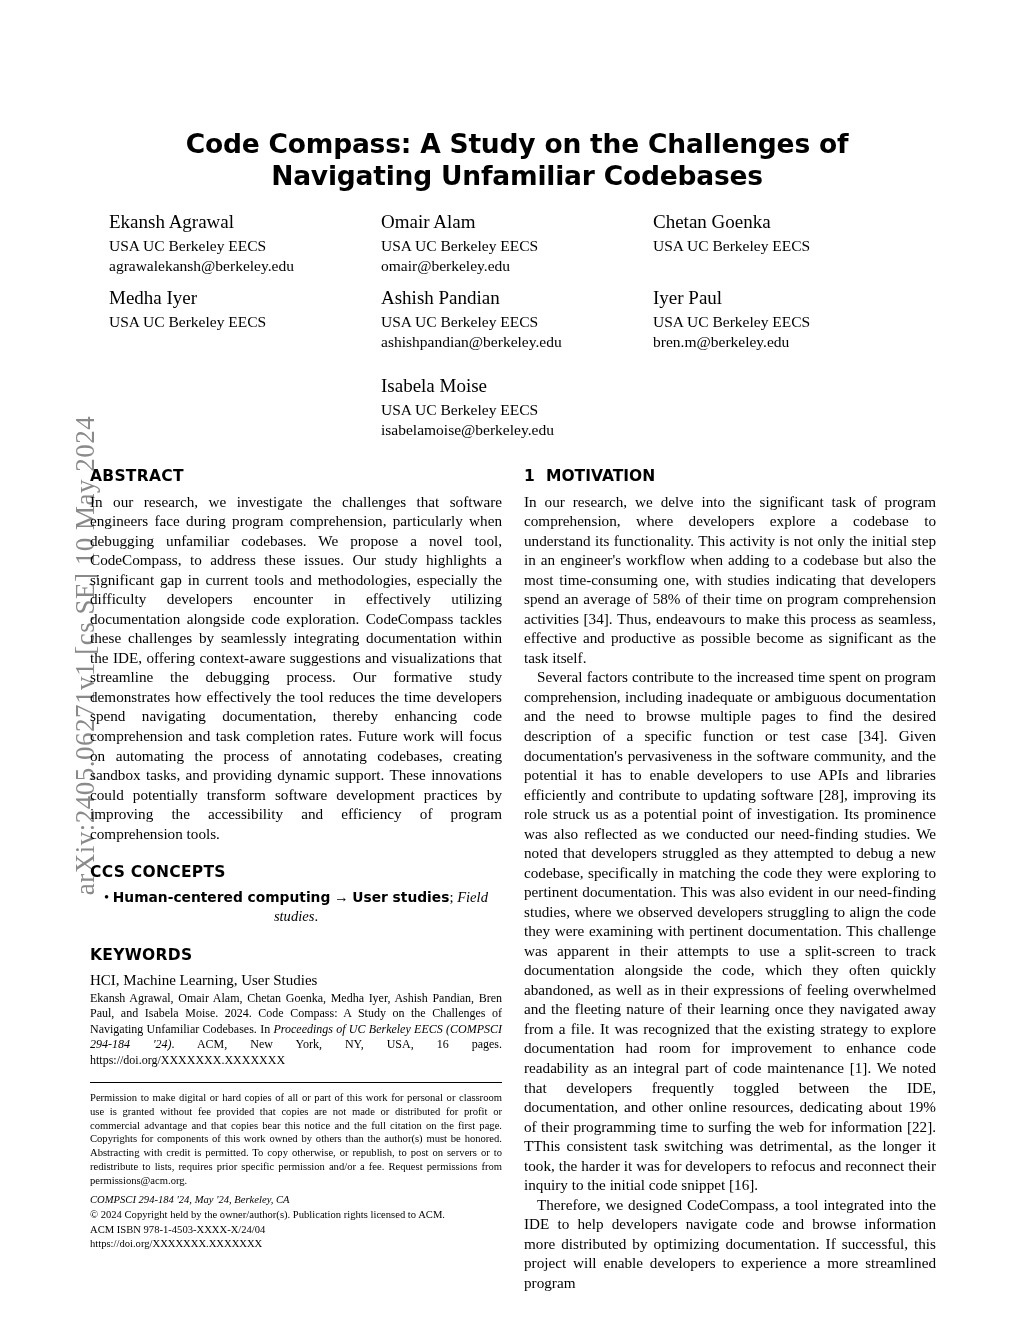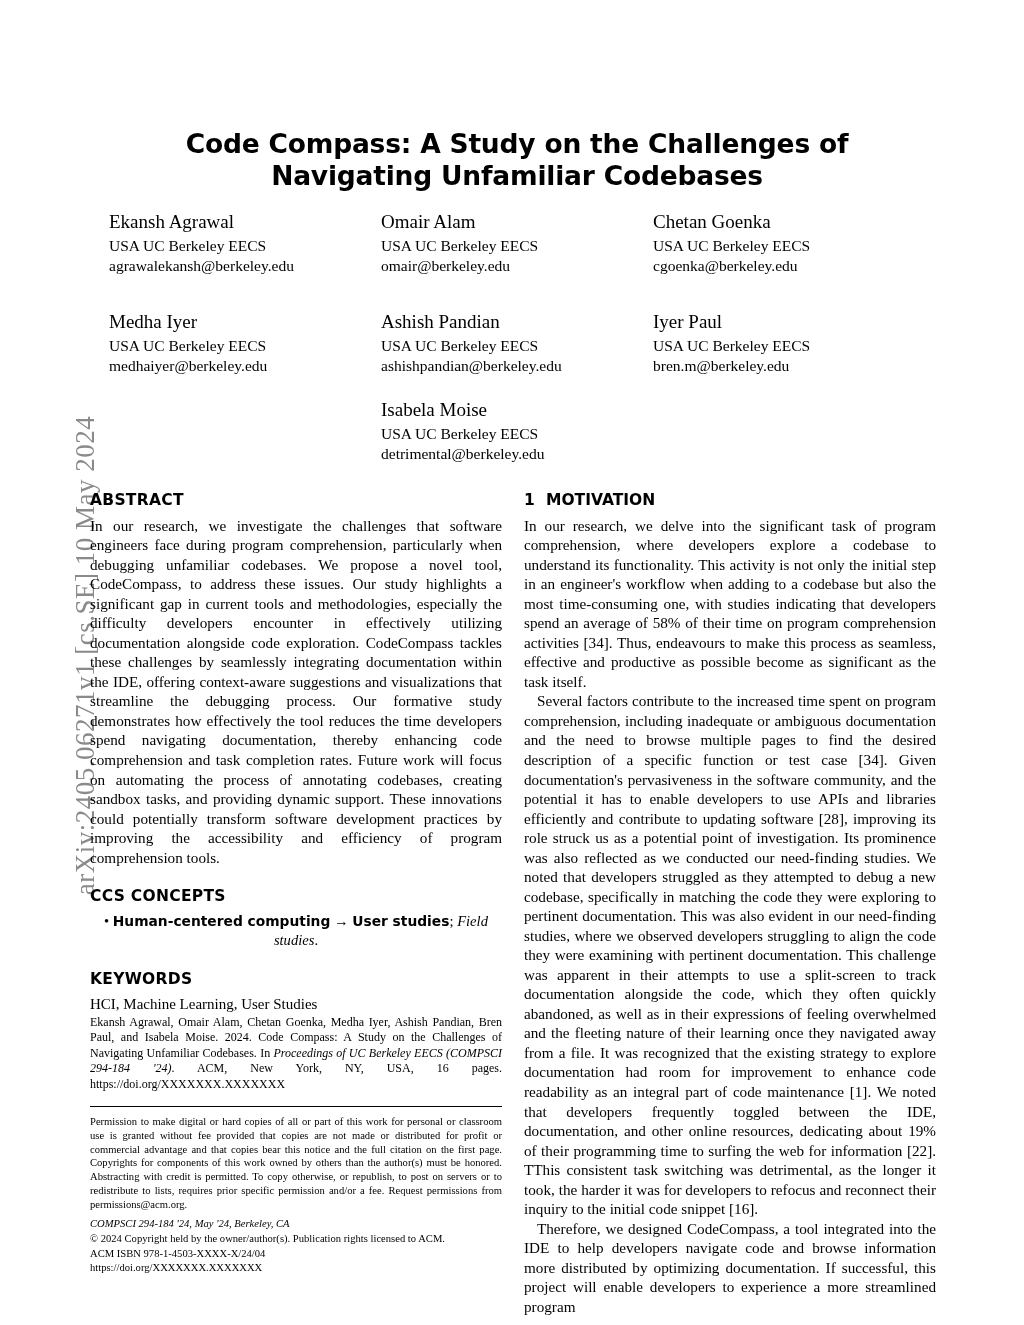--- a/index.html
+++ b/index.html
@@ -50,21 +50,21 @@
     letter-spacing: -0.2px;
     margin: 128px 28px 0 28px;
   }
 
   
   .author-row {
     display: flex;
     justify-content: center;
     margin-top: 16px;
   }
-  .author-row.row2 { margin-top: 32px; }
+  .author-row.row2 { margin-top: 8px; }
   .author-row.row3 { margin-top: 20px; }
   .author {
     width: 272px;
     text-align: left;
     line-height: 1.32;
   }
   .author .name {
     font-size: 19px;
     margin-bottom: 2px;
   }
@@ -176,47 +176,45 @@
       <div class="email">agrawalekansh@berkeley.edu</div>
     </div>
     <div class="author">
       <div class="name">Omair Alam</div>
       <div class="affil">USA UC Berkeley EECS</div>
       <div class="email">omair@berkeley.edu</div>
     </div>
     <div class="author">
       <div class="name">Chetan Goenka</div>
       <div class="affil">USA UC Berkeley EECS</div>
-      <div class="email">cgoenka@berkeley.edu</div>
     </div>
   </div>
 
   <div class="author-row row2">
     <div class="author">
       <div class="name">Medha Iyer</div>
       <div class="affil">USA UC Berkeley EECS</div>
-      <div class="email">medhaiyer@berkeley.edu</div>
     </div>
     <div class="author">
       <div class="name">Ashish Pandian</div>
       <div class="affil">USA UC Berkeley EECS</div>
       <div class="email">ashishpandian@berkeley.edu</div>
     </div>
     <div class="author">
       <div class="name">Iyer Paul</div>
       <div class="affil">USA UC Berkeley EECS</div>
       <div class="email">bren.m@berkeley.edu</div>
     </div>
   </div>
 
   <div class="author-row row3">
     <div class="author">
       <div class="name">Isabela Moise</div>
       <div class="affil">USA UC Berkeley EECS</div>
-      <div class="email">detrimental@berkeley.edu</div>
+      <div class="email">isabelamoise@berkeley.edu</div>
     </div>
   </div>
 
   <div class="columns">
 
     <div class="col">
       <h2 class="sect">ABSTRACT</h2>
       <p class="body">In our research, we investigate the challenges that software engineers face during program comprehension, particularly when debugging unfamiliar codebases. We propose a novel tool, CodeCompass, to address these issues. Our study highlights a significant gap in current tools and methodologies, especially the difficulty developers encounter in effectively utilizing documentation alongside code exploration. CodeCompass tackles these challenges by seamlessly integrating documentation within the IDE, offering context-aware suggestions and visualizations that streamline the debugging process. Our formative study demonstrates how effectively the tool reduces the time developers spend navigating documentation, thereby enhancing code comprehension and task completion rates. Future work will focus on automating the process of annotating codebases, creating sandbox tasks, and providing dynamic support. These innovations could potentially transform software development practices by improving the accessibility and efficiency of program comprehension tools.</p>
 
       <h2 class="sect spaced">CCS CONCEPTS</h2>

